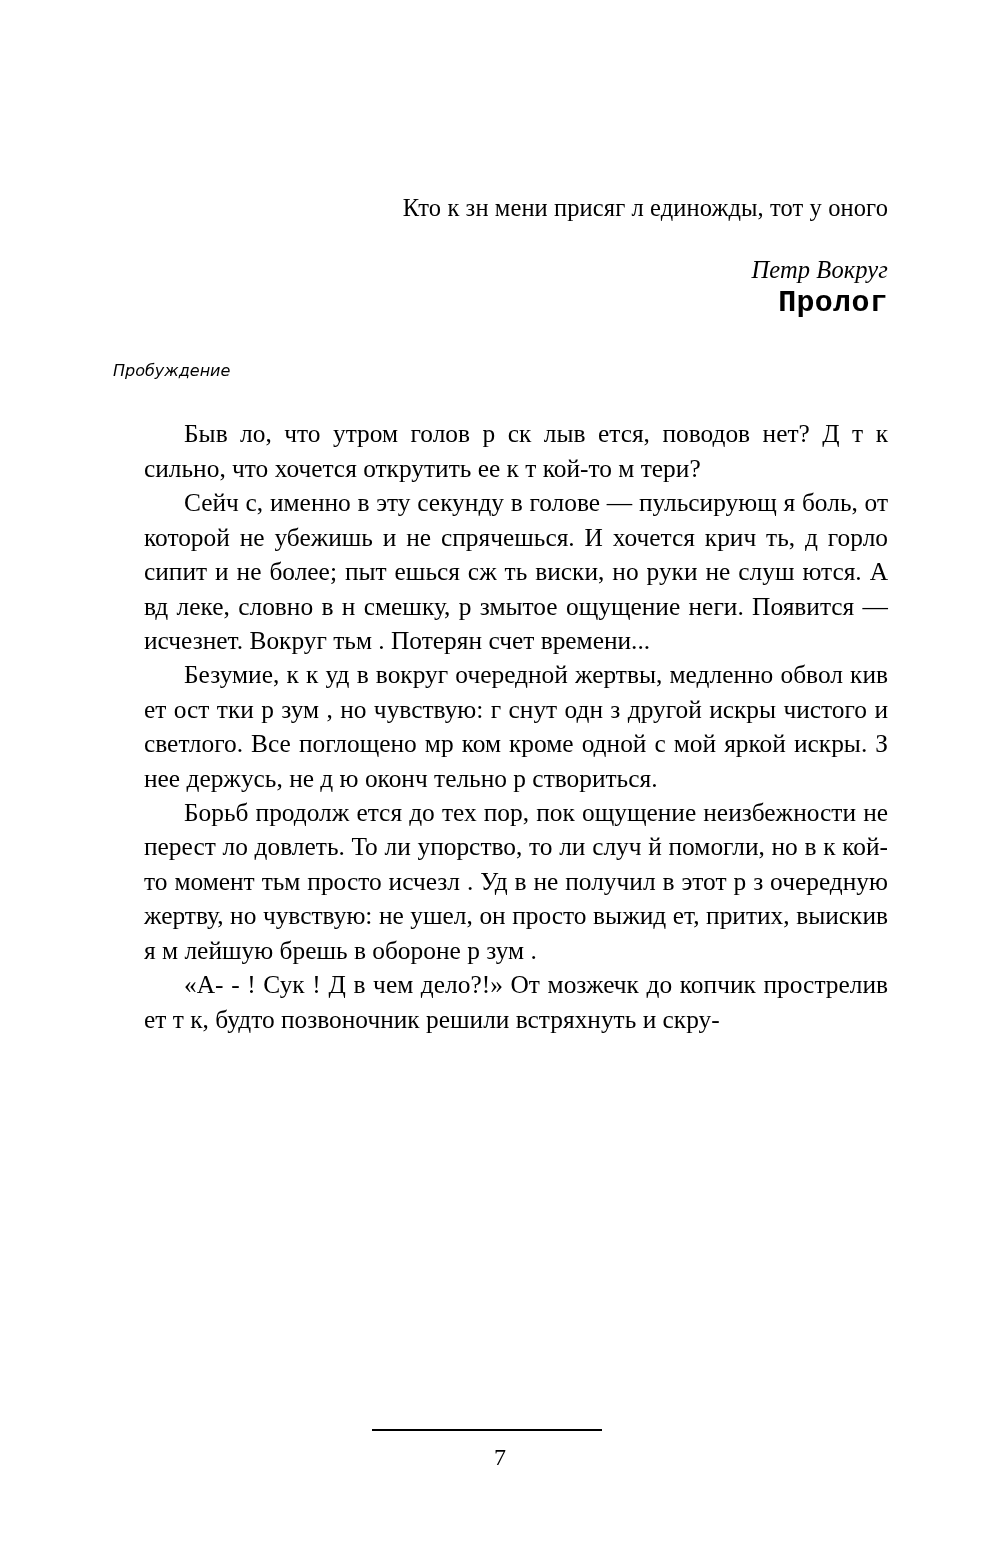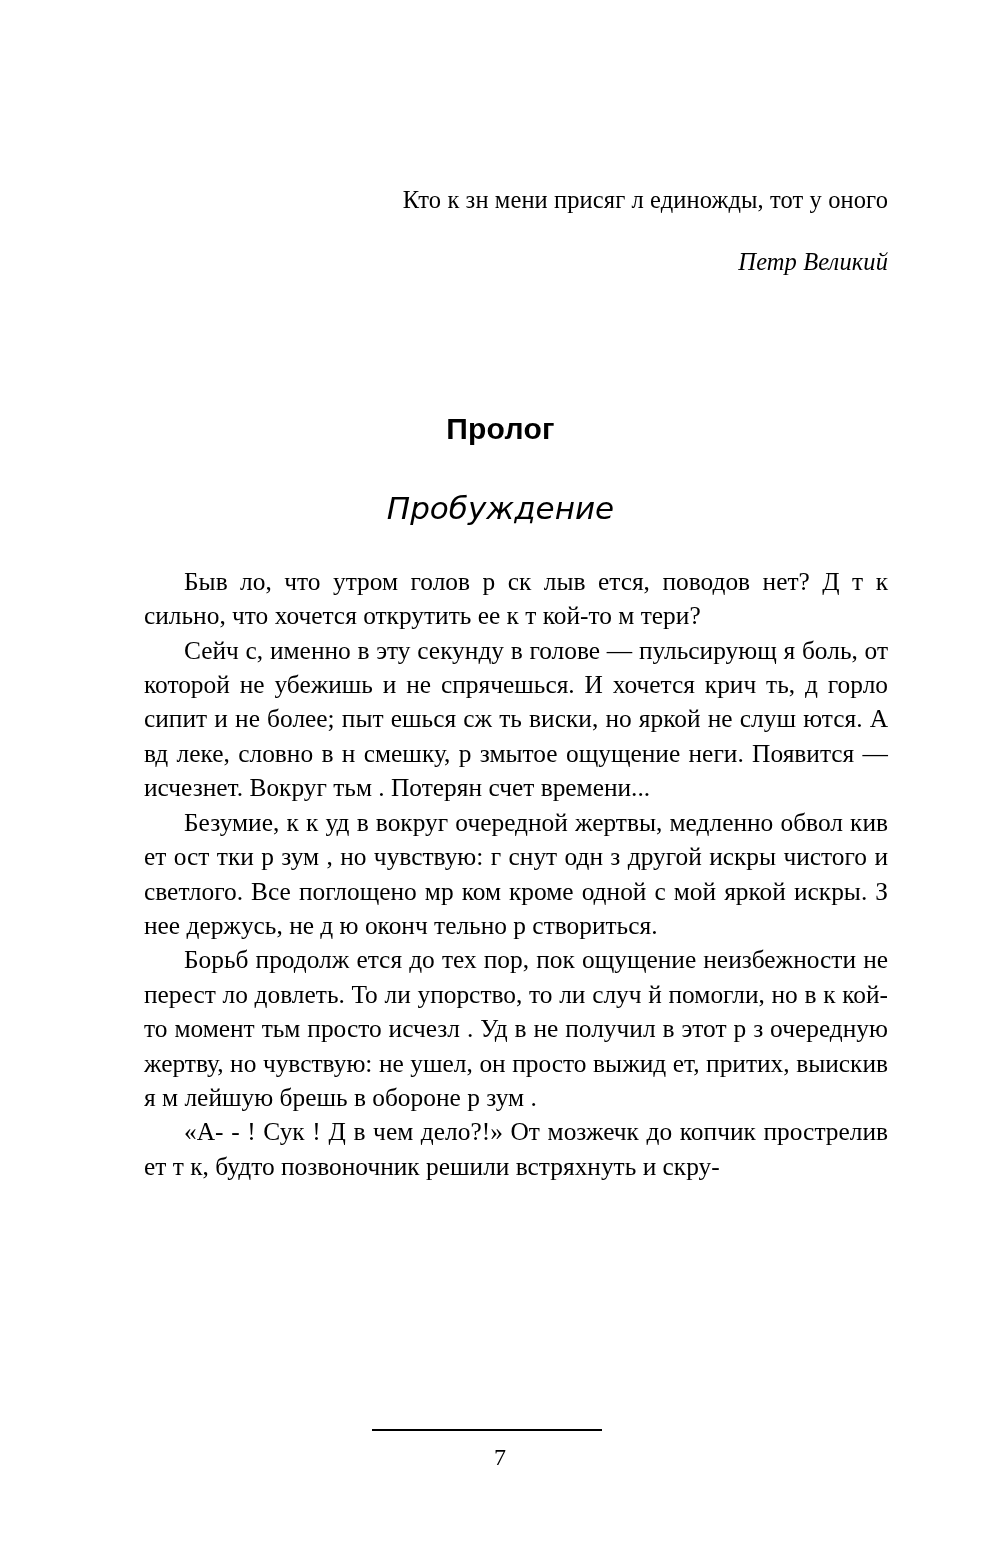--- a/index.html
+++ b/index.html
@@ -18,21 +18,21 @@
   .page {
     position: absolute;
     left: 0; top: 0;
     width: 1000px;
     height: 1552px;
     background: #ffffff;
   }
   .content {
     position: absolute;
     left: 113px;
-    top: 8px;
+    top: 16px;
     width: 775px;
   }
 
   
   .epigraph {
     margin-top: 176px;
     font-size: 24.5px;
     line-height: 1.30;
     text-align: right;
     letter-spacing: 0.1px;
@@ -43,36 +43,35 @@
   .epigraph-author {
     display: block;
     margin-top: 30px;
     font-style: italic;
     font-size: 24.5px;
     text-align: right;
   }
 
   
   .chapter-title {
-    margin-top: 134px;
-    text-align: center;
-    font-family: Liberation Sans, sans-serif;
+    text-align: right;
+    font-family: Liberation Mono, monospace;
     font-weight: bold;
     font-size: 30px;
     letter-spacing: 0.3px;
   }
 
   
   .subheading {
     margin-top: 40px;
     font-family: "DejaVu Sans", sans-serif;
     font-style: italic;
-    font-size: 31px;
+    font-size: 16px;
     line-height: 1.42;
-    text-align: center;
+    text-align: left;
   }
   .subheading span { display: block; }
 
   
   .body-text {
     margin-top: 34px;
     font-size: 25.4px;
     line-height: 1.355;
     text-align: justify;
     text-justify: inter-word;
@@ -104,32 +103,32 @@
   }
 </style>
 </head>
 <body>
 
 <div class="page">
   <div class="content">
 
     <div class="epigraph">
       <span class="epigraph-line">Кто к зн мени присяг  л единожды, тот у оного</span>
-      <span class="epigraph-author">Петр Великий</span>
+      <span class="epigraph-author">Петр Вокруг</span>
     </div>
 
     <div class="chapter-title">Пролог</div>
 
     <div class="subheading">
       <span>Пробуждение</span>
     </div>
 
     <div class="body-text">
       <p>Быв ло, что утром голов  р ск лыв ется,   поводов нет? Д т к сильно, что хочется открутить ее к т кой-то м тери?</p>
-      <p>Сейч с, именно в эту секунду в голове — пульсирующ я боль, от которой не убежишь и не спрячешься. И хочется крич ть, д горло сипит и не более; пыт ешься сж ть виски, но яркой не слуш ются. А вд леке, словно в н смешку, р змытое ощущение неги. Появится — исчезнет. Вокруг тьм . Потерян счет времени...</p>
+      <p>Сейч с, именно в эту секунду в голове — пульсирующ я боль, от которой не убежишь и не спрячешься. И хочется крич ть, д горло сипит и не более; пыт ешься сж ть виски, но руки не слуш ются. А вд леке, словно в н смешку, р змытое ощущение неги. Появится — исчезнет. Вокруг тьм . Потерян счет времени...</p>
       <p>Безумие, к к уд в вокруг очередной жертвы, медленно обвол кив ет ост тки р зум , но чувствую: г снут одн  з  другой искры чистого и светлого. Все поглощено мр ком кроме одной с мой яркой искры. З  нее держусь, не д ю оконч тельно р створиться.</p>
       <p>Борьб  продолж ется до тех пор, пок  ощущение неизбежности не перест ло довлеть. То ли упорство, то ли случ й помогли, но в к кой-то момент тьм  просто исчезл . Уд в не получил в этот р з очередную жертву, но чувствую: не ушел, он просто выжид ет, притих, выискив я м лейшую брешь в обороне р зум .</p>
       <p>«А- - ! Сук ! Д  в чем дело?!» От мозжечк  до копчик  прострелив ет т к, будто позвоночник решили встряхнуть и скру-</p>
     </div>
 
   </div>
 
   <div class="footer-rule"></div>
   <div class="page-number">7</div>
 </div>

